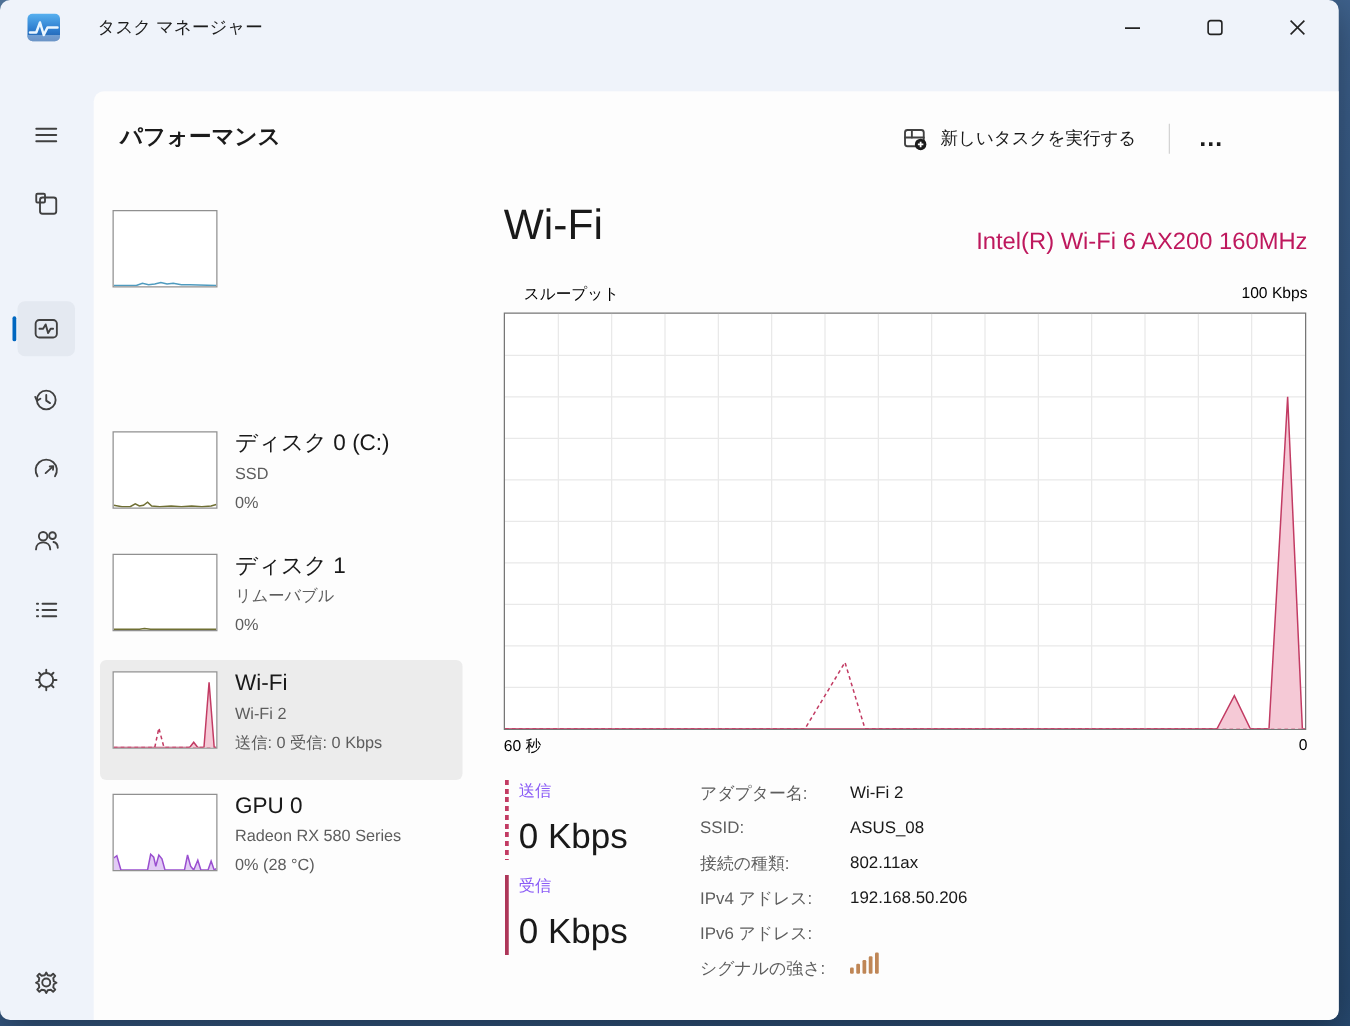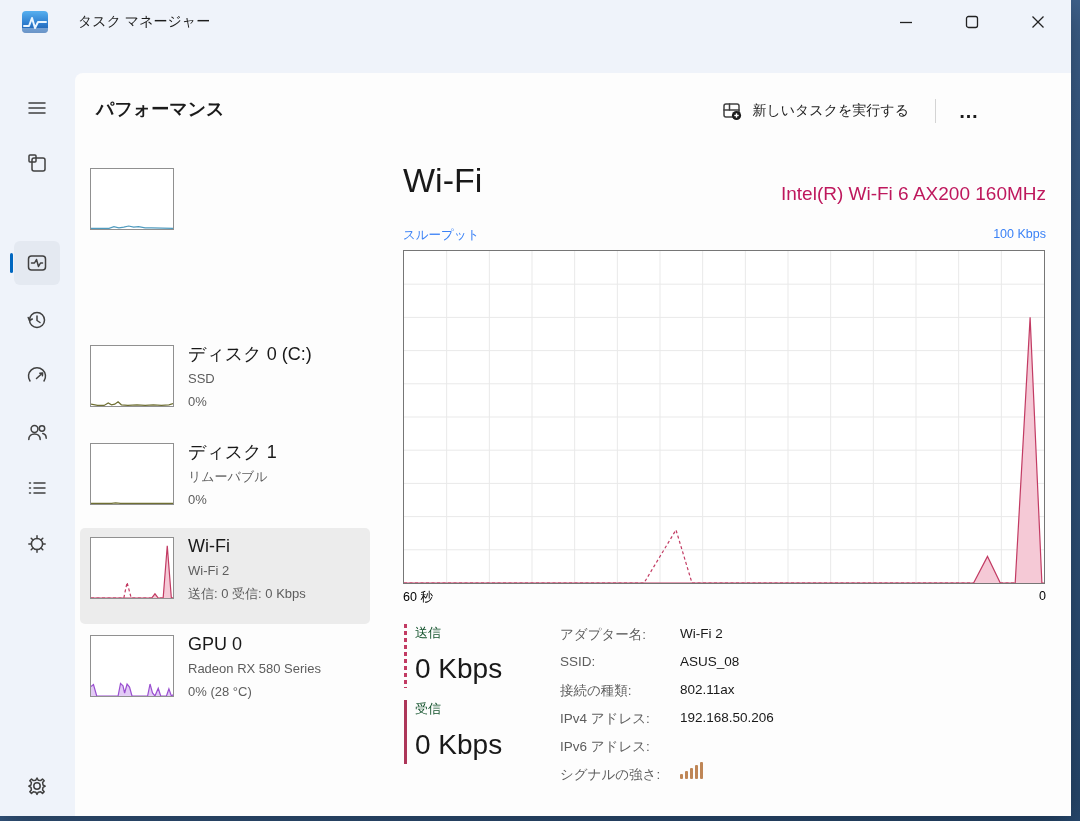--- a/index.html
+++ b/index.html
@@ -1,20 +1,20 @@
 <!DOCTYPE html>
 <html><head>
 <meta charset="utf-8">
 <style>
   * { margin:0; padding:0; box-sizing:border-box; }
   html,body { width:1080px; height:821px; overflow:hidden;
     font-family:"Liberation Sans","DejaVu Sans",sans-serif;
     background:linear-gradient(155deg,#54789f 0%,#3a5d88 45%,#27496f 100%); }
   .window { position:absolute; left:0; top:0; width:1071px; height:816px;
-    background:#eff3fa; border-radius:0; overflow:hidden; box-shadow:0 8px 30px rgba(0,0,0,.35); }
+    background:#eff3fa; border-radius:8px; overflow:hidden; box-shadow:0 8px 30px rgba(0,0,0,.35); }
 
   
   .titlebar { position:absolute; left:0; top:0; right:0; height:44px; }
   .app-icon { position:absolute; left:22px; top:11px; width:26px; height:22px; border-radius:4px;
     background:linear-gradient(180deg,#57b0ef 0%,#2f7fd0 55%,#1c5aa8 100%); overflow:hidden; }
   .app-icon svg { position:absolute; left:0; top:0; }
   .tb-title { position:absolute; left:78px; top:13px; font-size:14px; color:#1c1c1c; }
   .tb-controls { position:absolute; right:0; top:0; height:44px; display:flex; }
   .tb-btn { width:66px; height:44px; display:flex; align-items:center; justify-content:center; }
 
@@ -42,28 +42,28 @@
   .mini-chart { position:absolute; left:10px; top:9px; width:84px; height:62px;
     background:#fff; border:1px solid #909090; }
   .mini-chart svg { display:block; width:100%; height:100%; }
   .perf-text { position:absolute; left:108px; top:5px; }
   .perf-title { font-size:18px; color:#191919; line-height:26px; }
   .perf-sub { font-size:13px; color:#5d5d5d; line-height:23px; white-space:nowrap; }
 
   
   .main-title { position:absolute; left:328px; top:88px; font-size:34px; font-weight:300; color:#191919; }
   .main-subtitle { position:absolute; right:25px; top:110px; font-size:19px; color:#be185d; }
-  .chart-toplabel { position:absolute; top:154px; font-size:12.5px; color:#3b82f6; }
+  .chart-toplabel { position:absolute; top:154px; font-size:12.5px; color:#000000;margin-left:16px; }
   .chart-botlabel { position:absolute; top:516px; font-size:12.5px; color:#000000; }
   .big-chart { position:absolute; left:328px; top:177px; width:642px; height:334px;
     background:#fff; border:1px solid #767676; }
   .big-chart svg { display:block; width:100%; height:100%; }
 
   .stat { position:absolute; left:340px; }
-  .stat-label { font-size:13px; color:#14532d; }
+  .stat-label { font-size:13px; color:#8b5cf6; }
   .stat-value { font-size:28px; font-weight:300; color:#191919; margin-top:11px; }
   .stat-bar { position:absolute; left:329px; width:3px; height:64px; }
   .bar-dashed { background:repeating-linear-gradient(180deg,#c23b63 0 4px,transparent 4px 7px); }
   .bar-solid { background:#ad3659; }
 
   .detail-label { position:absolute; left:485px; font-size:13.5px; color:#5d5d5d; white-space:nowrap; }
   .detail-value { position:absolute; left:605px; font-size:13.5px; color:#191919; white-space:nowrap; }
 
   .signal { position:absolute; left:605px; top:688px; display:flex; align-items:flex-end; gap:2px; height:18px; }
   .sig-bar { width:3px; background:#bf8656; border-radius:1px; }

